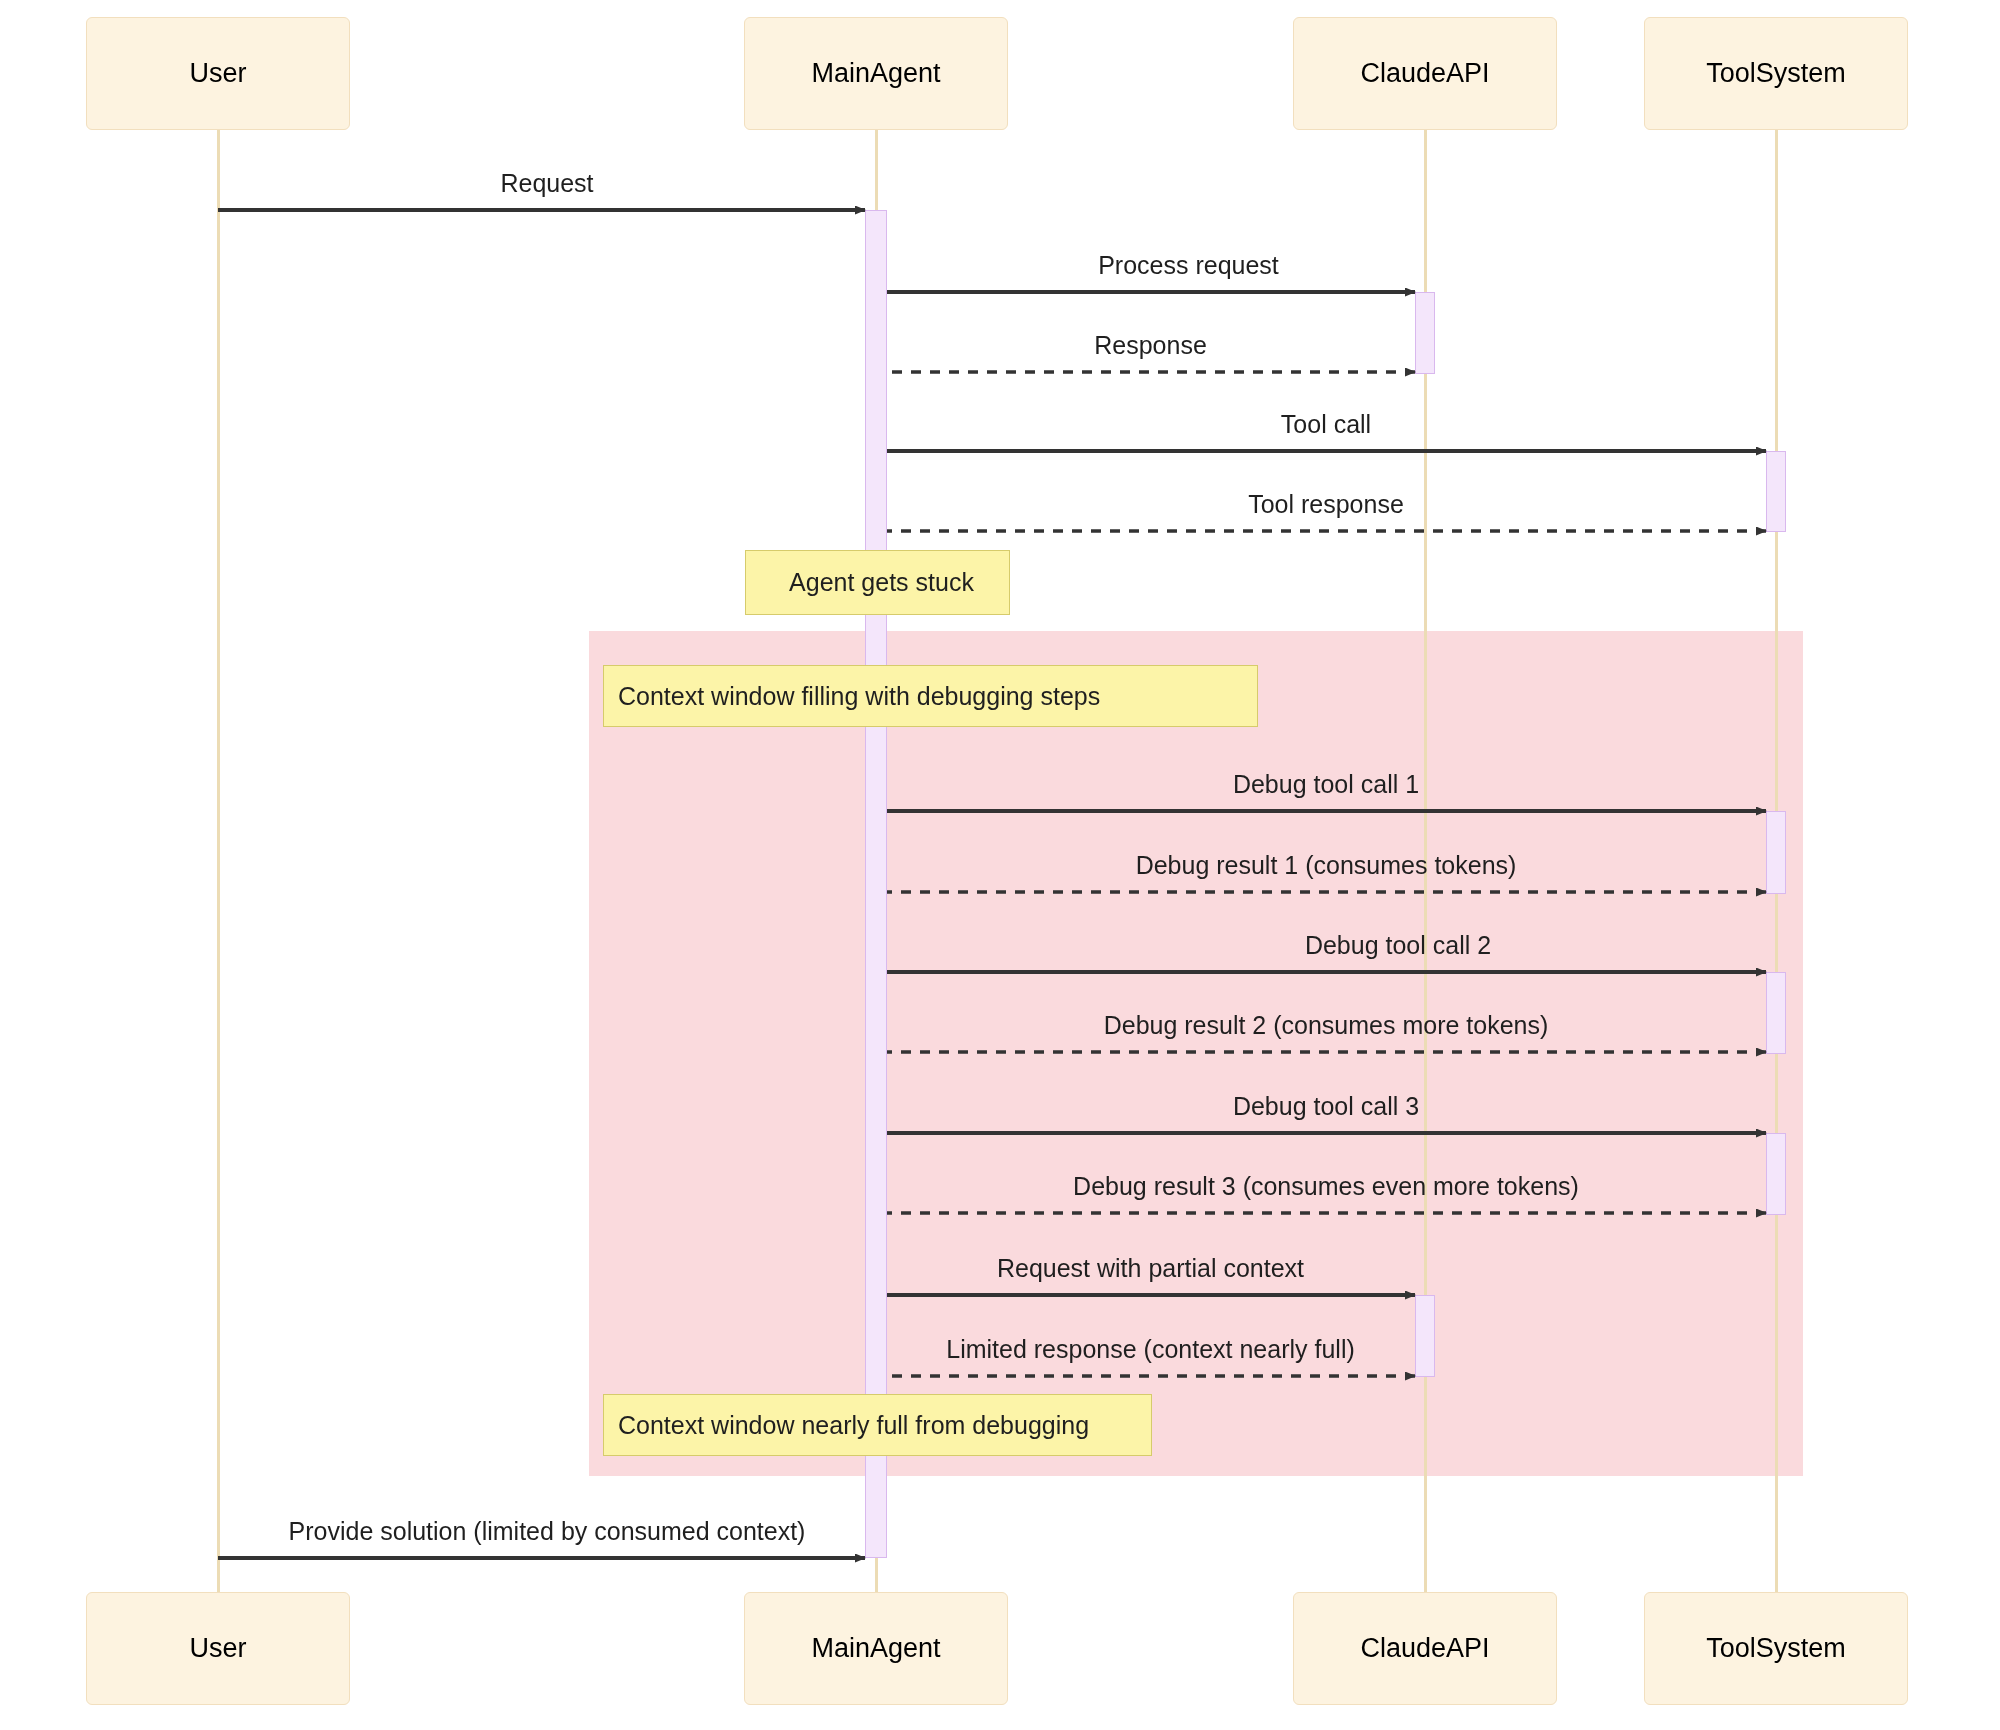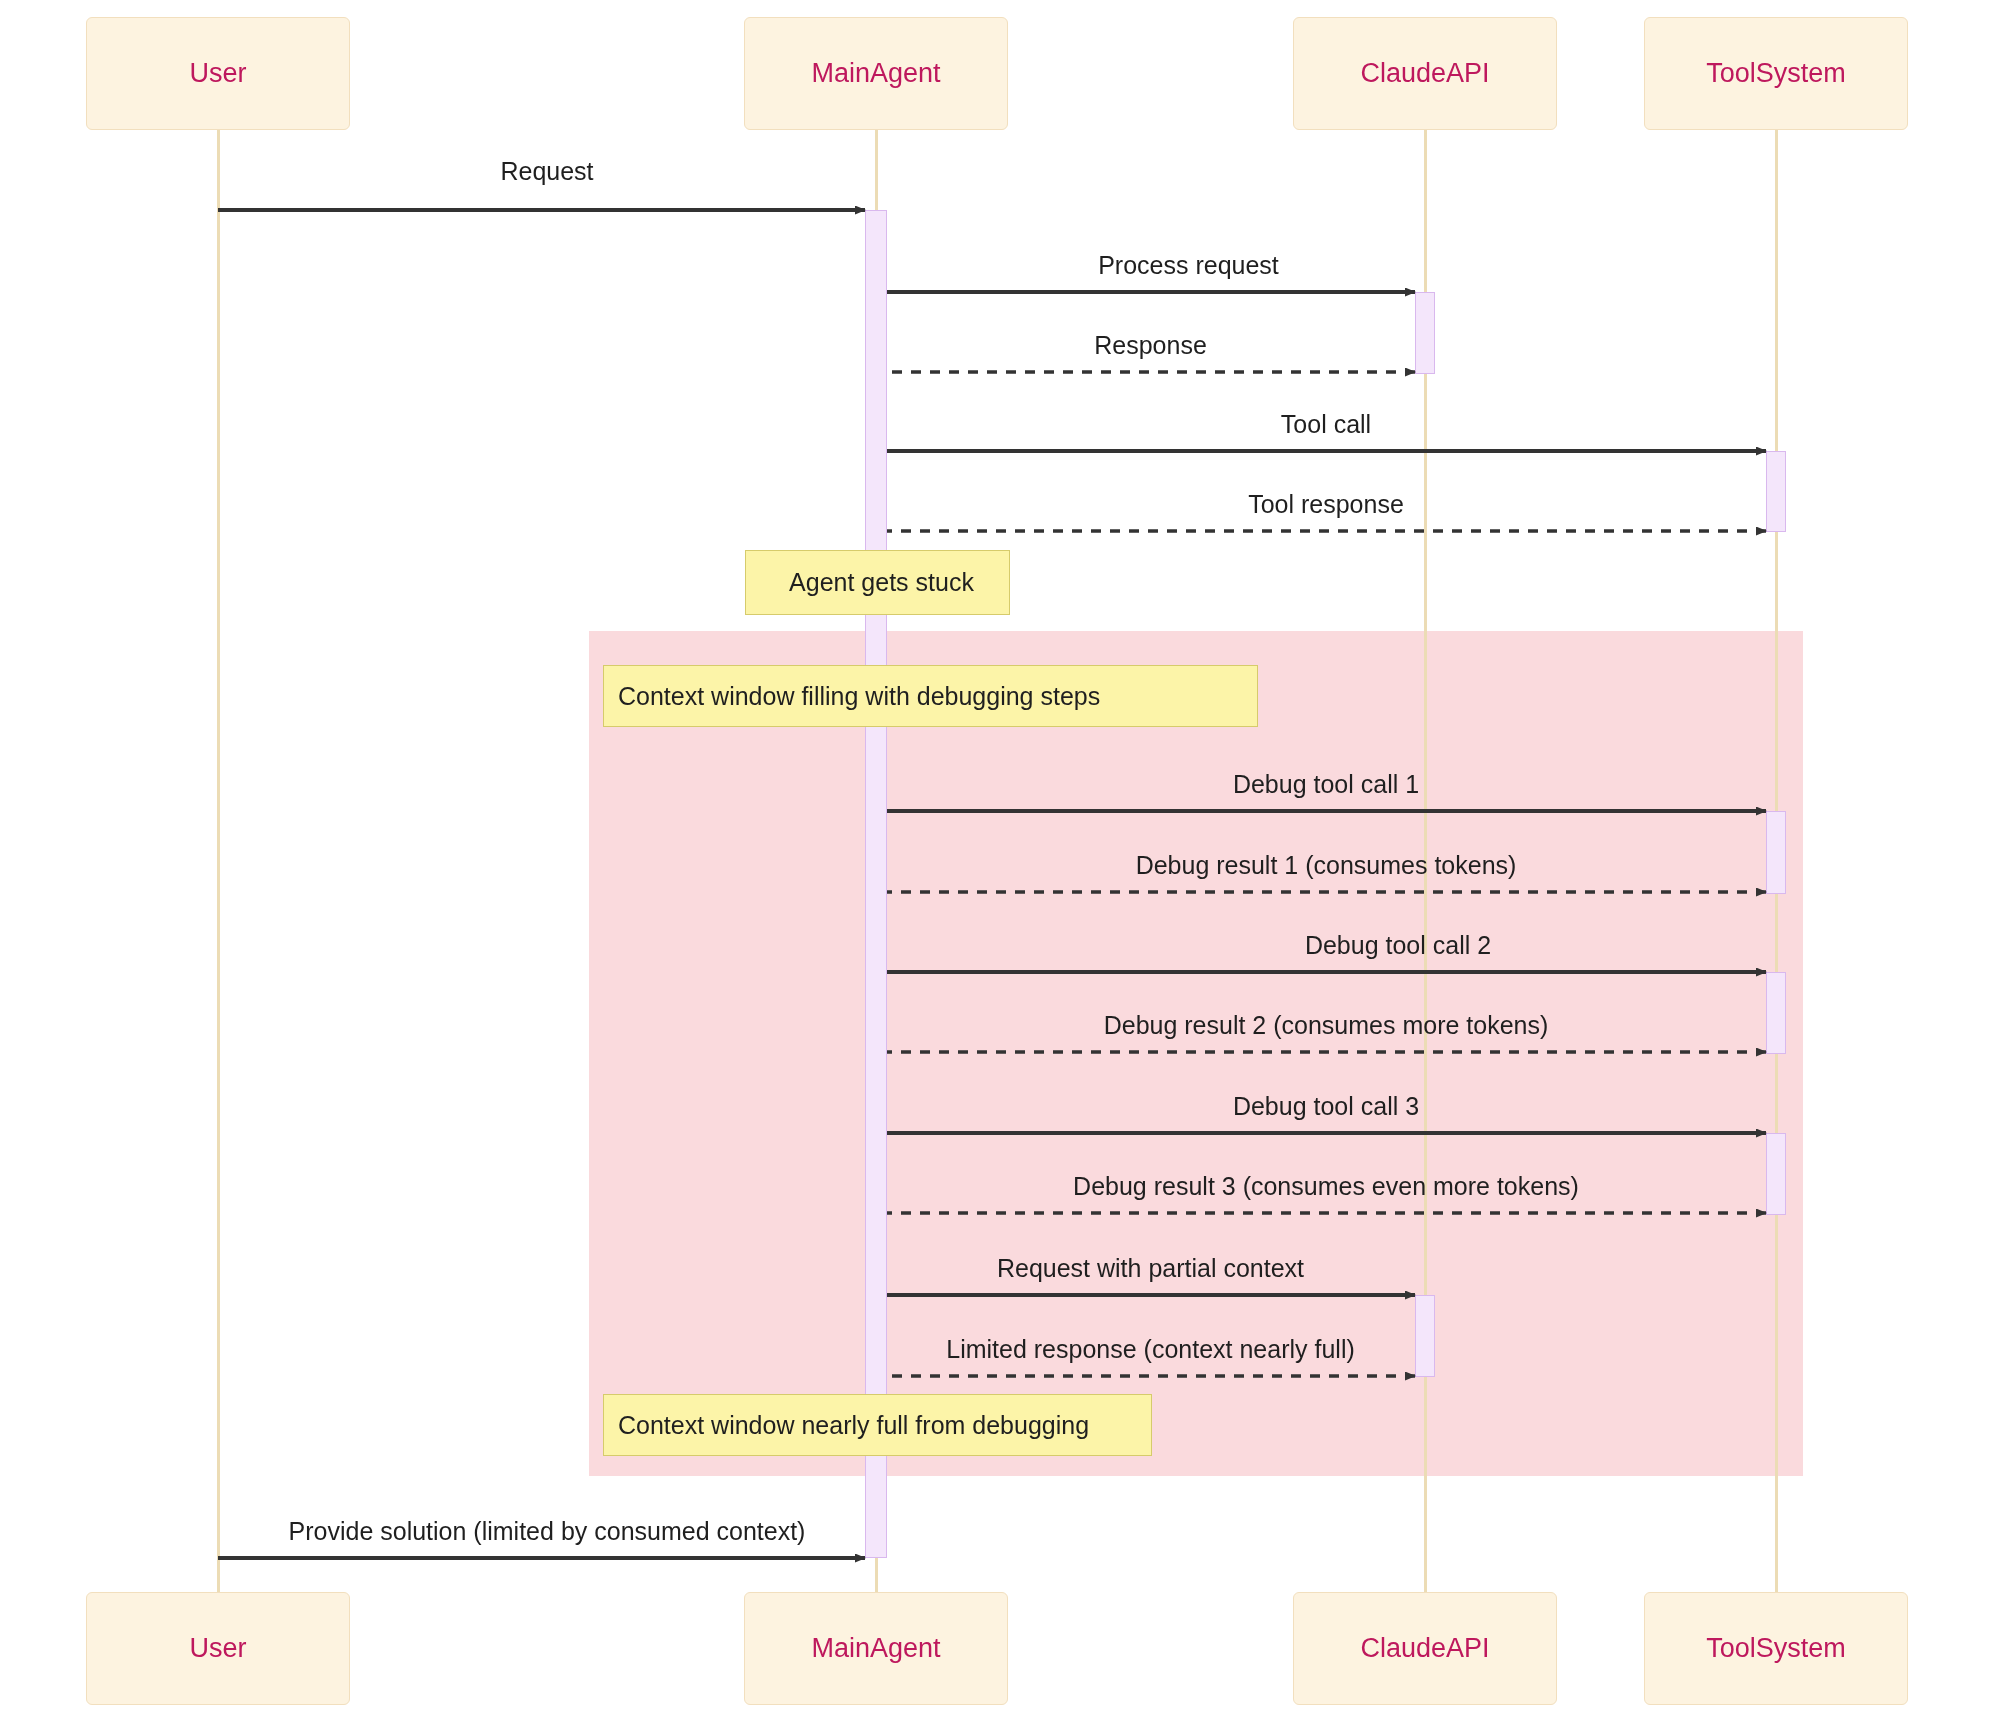--- a/index.html
+++ b/index.html
@@ -29,21 +29,21 @@
     background: #fdf3e0;
     border: 1.6px solid #f2dfbe;
     border-radius: 6px;
     display: flex;
     align-items: center;
     justify-content: center;
     box-sizing: border-box;
   }
   .participant-label {
     font-size: 27px;
-    color: #be185d;
+    color: #000000;
     font-family: "Liberation Sans", sans-serif;
     line-height: 1;
   }
   .msg-label {
     position: absolute;
     font-size: 25px;
     color: #1f1f1f;
     white-space: nowrap;
     transform: translate(-50%, -100%);
     font-family: "Liberation Sans", sans-serif;
@@ -131,21 +131,21 @@
         <line x1="1766" y1="1052" x2="887" y2="1052" stroke="#333333" stroke-width="3.6" stroke-dasharray="10,9" marker-end="" marker-start="url(#arrowhead-back)"></line>
         <line x1="887" y1="1133" x2="1766" y2="1133" stroke="#333333" stroke-width="4" marker-end="url(#arrowhead-solid)" marker-start=""></line>
         <line x1="1766" y1="1213" x2="887" y2="1213" stroke="#333333" stroke-width="3.6" stroke-dasharray="10,9" marker-end="" marker-start="url(#arrowhead-back)"></line>
         <line x1="887" y1="1295" x2="1415" y2="1295" stroke="#333333" stroke-width="4" marker-end="url(#arrowhead-solid)" marker-start=""></line>
         <line x1="1415" y1="1376" x2="887" y2="1376" stroke="#333333" stroke-width="3.6" stroke-dasharray="10,9" marker-end="" marker-start="url(#arrowhead-back)"></line>
         <line x1="865" y1="1558" x2="218" y2="1558" stroke="#333333" stroke-width="4" marker-end="" marker-start="url(#arrowhead-back)"></line>
       </g>
   </svg>
 
   <div id="labels-container">
-      <div class="msg-label" style="left: 547px; top: 186px;">Request</div>
+      <div class="msg-label" style="left: 547px; top: 198px;">Request</div>
       <div class="msg-label" style="left: 1150.5px; top: 280px; margin-left: 38px;">Process request</div>
       <div class="msg-label" style="left: 1150.5px; top: 360px;">Response</div>
       <div class="msg-label" style="left: 1326px; top: 439px;">Tool call</div>
       <div class="msg-label" style="left: 1326px; top: 519px;">Tool response</div>
       <div class="msg-label" style="left: 1326px; top: 799px;">Debug tool call 1</div>
       <div class="msg-label" style="left: 1326px; top: 880px;">Debug result 1 (consumes tokens)</div>
       <div class="msg-label" style="left: 1398px; top: 960px;">Debug tool call 2</div>
       <div class="msg-label" style="left: 1326px; top: 1040px;">Debug result 2 (consumes more tokens)</div>
       <div class="msg-label" style="left: 1326px; top: 1121px;">Debug tool call 3</div>
       <div class="msg-label" style="left: 1326px; top: 1201px;">Debug result 3 (consumes even more tokens)</div>

